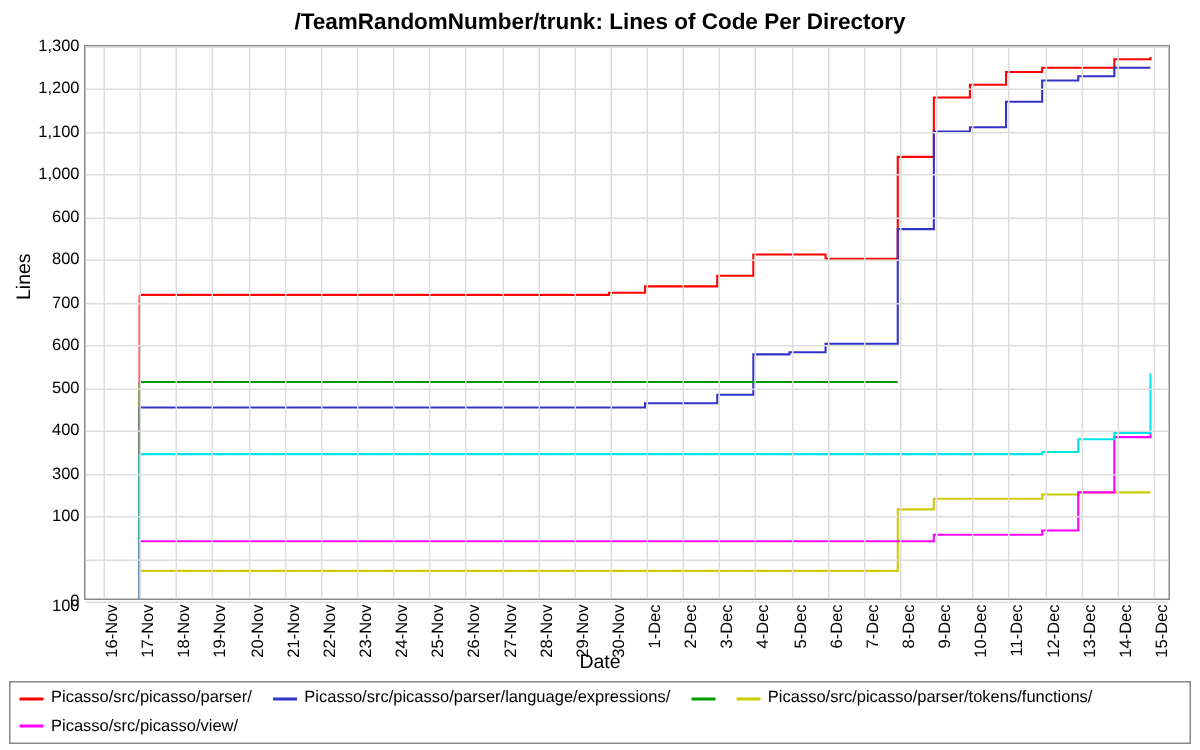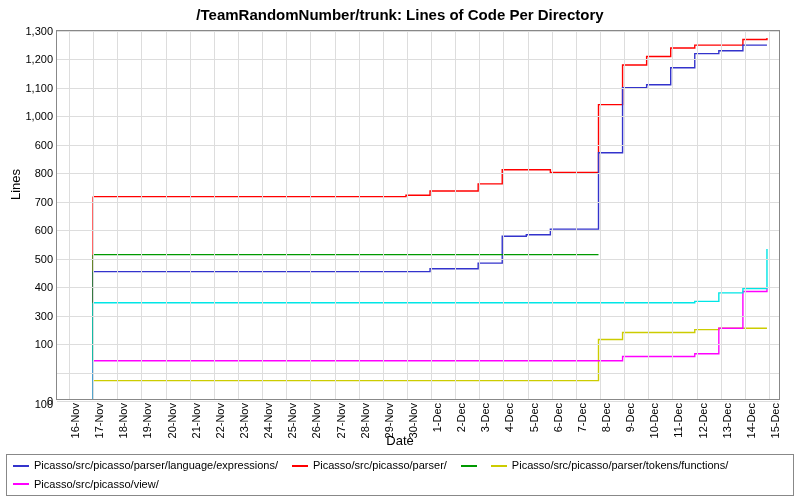--- a/index.html
+++ b/index.html
@@ -226,28 +226,28 @@
       <div class="x-grid" style="left: 687.8px;"></div>
       <div class="x-tick" style="left: 687.8px;">14-Dec</div>
       <div class="x-grid" style="left: 711.933px;"></div>
       <div class="x-tick" style="left: 711.933px;">15-Dec</div>
     </div>
 
   <div class="x-axis-label">Date</div>
 
   <div class="legend" id="legend">
       <span class="legend-item">
+        <span class="legend-swatch" style="background: rgb(255, 0, 0);"></span>
+        <span>Picasso/src/picasso/parser/</span>
+      </span>
+      <span class="legend-item">
         <span class="legend-swatch" style="background: rgb(51, 51, 204);"></span>
         <span>Picasso/src/picasso/parser/language/expressions/</span>
       </span>
       <span class="legend-item">
-        <span class="legend-swatch" style="background: rgb(255, 0, 0);"></span>
-        <span>Picasso/src/picasso/parser/</span>
-      </span>
-      <span class="legend-item">
         <span class="legend-swatch" style="background: rgb(0, 153, 0);"></span>
       </span>
       <span class="legend-item">
         <span class="legend-swatch" style="background: rgb(204, 204, 0);"></span>
         <span>Picasso/src/picasso/parser/tokens/functions/</span>
       </span>
       <span class="legend-item">
         <span class="legend-swatch" style="background: rgb(255, 0, 255);"></span>
         <span>Picasso/src/picasso/view/</span>
       </span>

